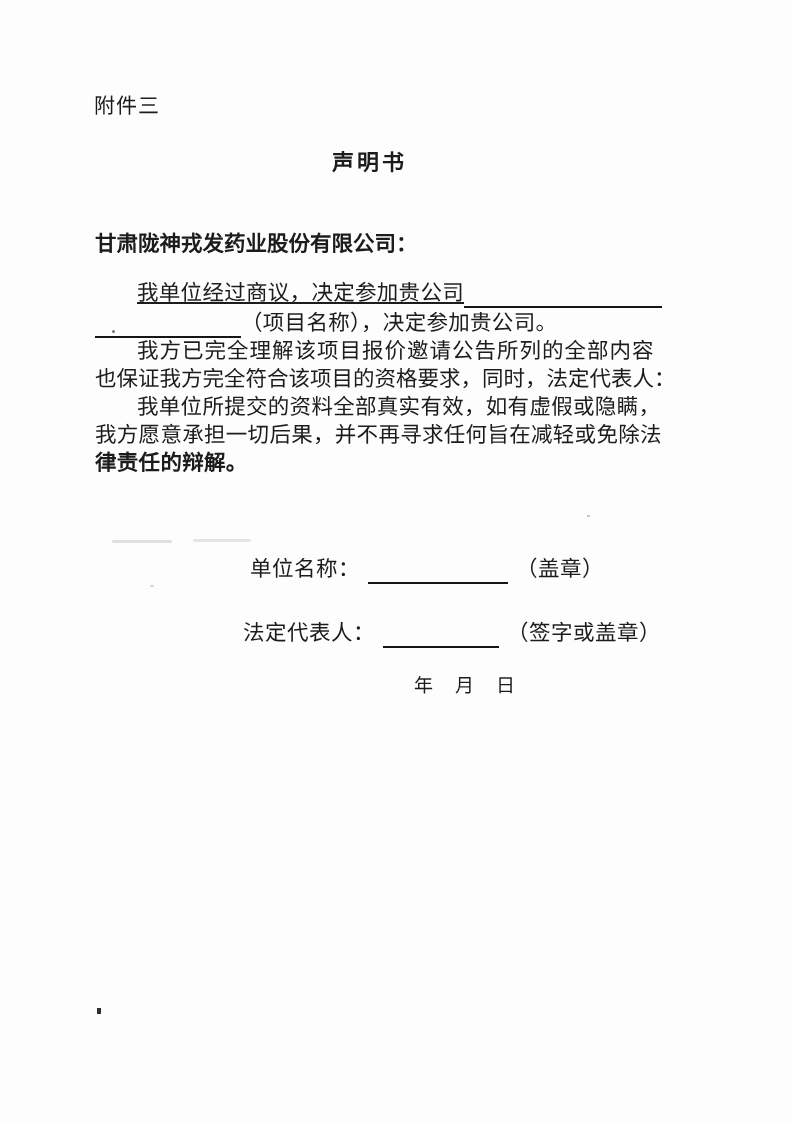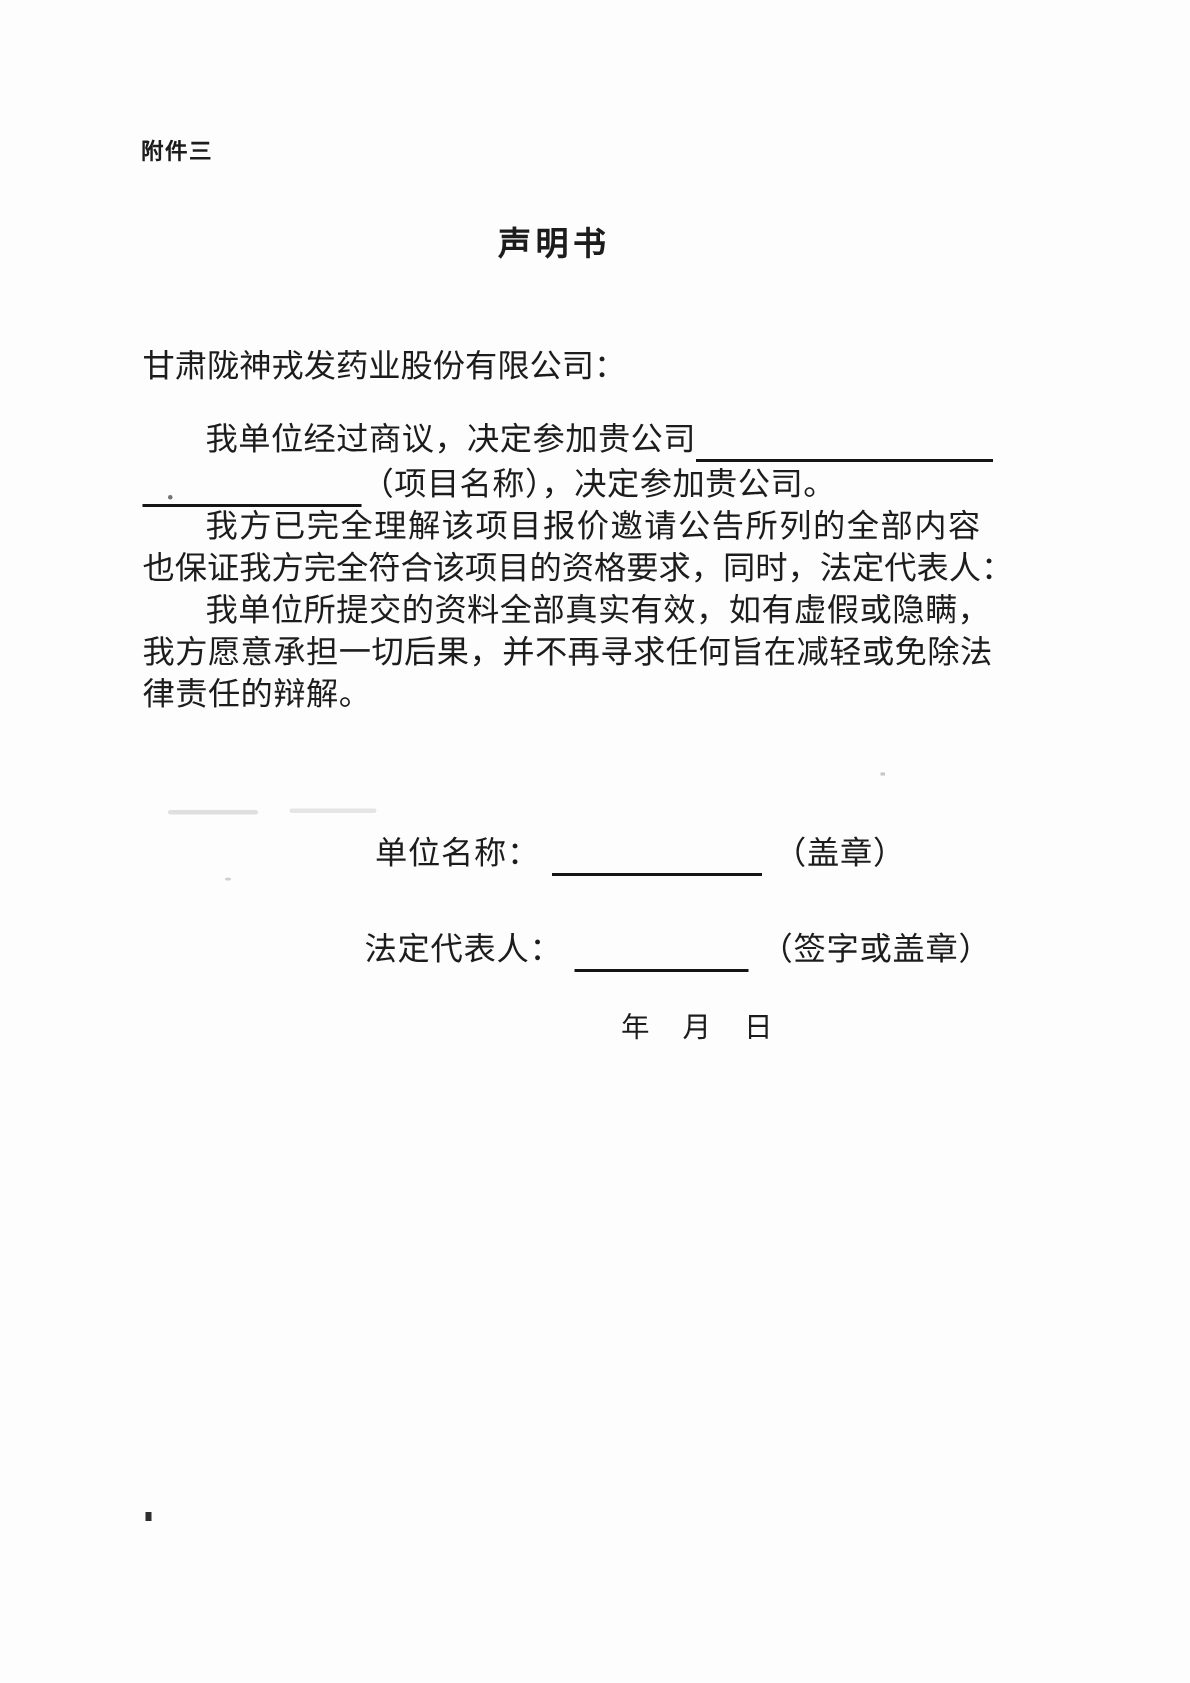--- a/index.html
+++ b/index.html
@@ -12,41 +12,41 @@
     width:793px;
     height:1122px;
     background:var(--paper);
     overflow:hidden;
     font-family:"Liberation Serif","DejaVu Serif",serif;
     color:var(--ink);
   }
   .abs{position:absolute;white-space:nowrap;line-height:1.3;}
   .attachment{
     left:94px;top:93px;
-    font-size:15px;font-weight:700;letter-spacing:1px;
+    font-size:21px;font-weight:400;letter-spacing:1px;
   }
   .title{
     left:332px;top:149px;
     font-size:22px;font-weight:700;letter-spacing:3px;
     margin:0;
   }
   .addressee{
     left:95px;top:231px;
-    font-size:21.5px;font-weight:400;
+    font-size:21.5px;font-weight:700;
   }
   .bodyline{
     font-size:21.5px;letter-spacing:0.3px;
   }
-  .l-p1l1{left:137px;top:280px;}
+  .l-p1l1{left:137px;top:280px;text-decoration:underline;}
   .l-p1l2{left:95px;top:310px;}
   .l-p2l1{left:137px;top:338px;letter-spacing:1px;}
   .l-p2l2{left:95px;top:366px;letter-spacing:0px;}
   .l-p3l1{left:137px;top:394px;}
   .l-p3l2{left:95px;top:422px;}
-  .l-p3l3{left:95px;top:450px;}
+  .l-p3l3{left:95px;top:450px;font-weight:bold;}
   .siglines{font-size:21.5px;letter-spacing:0.5px;}
   .l-sig1{left:250px;top:556px;}
   .l-sig2{left:243px;top:620px;}
   .l-date{left:414px;top:674px;font-size:19px;}
   .blank{
     display:inline-block;
     height:1.12em;
     border-bottom:2px solid #151515;
     vertical-align:bottom;
   }

